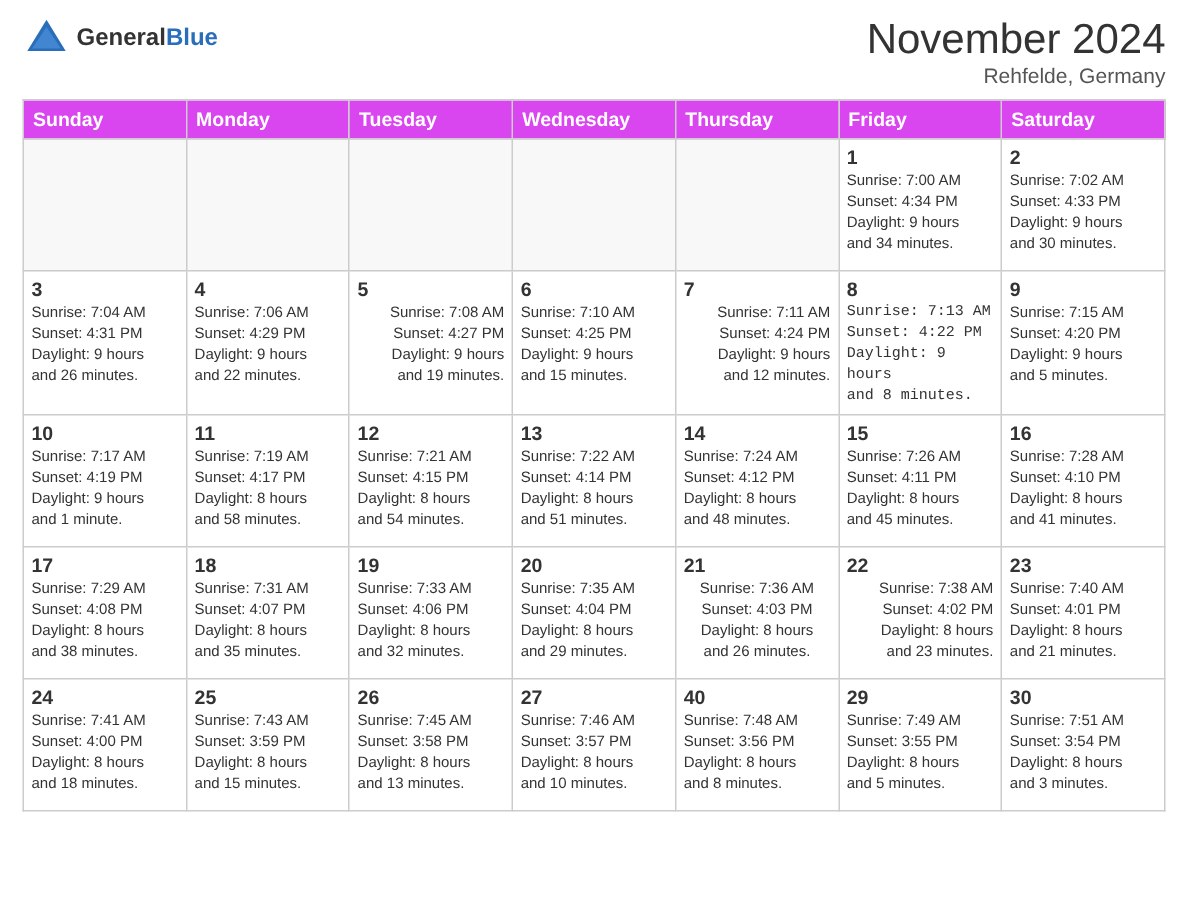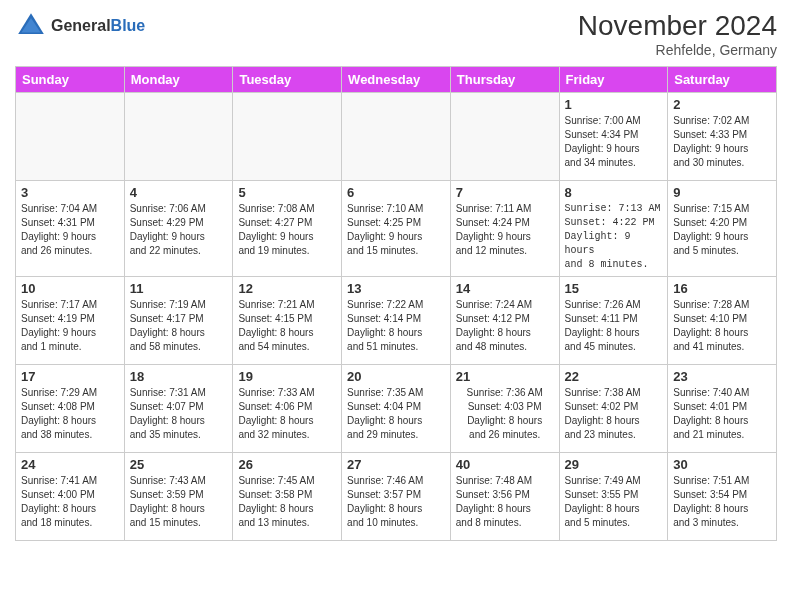--- a/index.html
+++ b/index.html
@@ -163,35 +163,35 @@
           </td>
           <td>
             <span class="day-number">4</span>
             <div class="day-info" style="white-space: pre-line;">Sunrise: 7:06 AM
 Sunset: 4:29 PM
 Daylight: 9 hours
 and 22 minutes.</div>
           </td>
           <td>
             <span class="day-number">5</span>
-            <div class="day-info" style="white-space: pre-line;">Sunrise: 7:08 AM
+            <div class="day-info" style="white-space: pre-line; text-align: right;">Sunrise: 7:08 AM
 Sunset: 4:27 PM
 Daylight: 9 hours
 and 19 minutes.</div>
           </td>
           <td>
             <span class="day-number">6</span>
             <div class="day-info" style="white-space: pre-line;">Sunrise: 7:10 AM
 Sunset: 4:25 PM
 Daylight: 9 hours
 and 15 minutes.</div>
           </td>
           <td>
             <span class="day-number">7</span>
-            <div class="day-info" style="white-space: pre-line;">Sunrise: 7:11 AM
+            <div class="day-info" style="white-space: pre-line; text-align: right;">Sunrise: 7:11 AM
 Sunset: 4:24 PM
 Daylight: 9 hours
 and 12 minutes.</div>
           </td>
           <td>
             <span class="day-number">8</span>
             <div class="day-info" style="white-space: pre-line; font-family: Liberation Mono, monospace;">Sunrise: 7:13 AM
 Sunset: 4:22 PM
 Daylight: 9 hours
 and 8 minutes.</div>
@@ -286,21 +286,21 @@
           </td>
           <td>
             <span class="day-number">21</span>
             <div class="day-info" style="white-space: pre-line; text-align: center;">Sunrise: 7:36 AM
 Sunset: 4:03 PM
 Daylight: 8 hours
 and 26 minutes.</div>
           </td>
           <td>
             <span class="day-number">22</span>
-            <div class="day-info" style="white-space: pre-line;">Sunrise: 7:38 AM
+            <div class="day-info" style="white-space: pre-line; text-align: right;">Sunrise: 7:38 AM
 Sunset: 4:02 PM
 Daylight: 8 hours
 and 23 minutes.</div>
           </td>
           <td>
             <span class="day-number">23</span>
             <div class="day-info" style="white-space: pre-line;">Sunrise: 7:40 AM
 Sunset: 4:01 PM
 Daylight: 8 hours
 and 21 minutes.</div>

